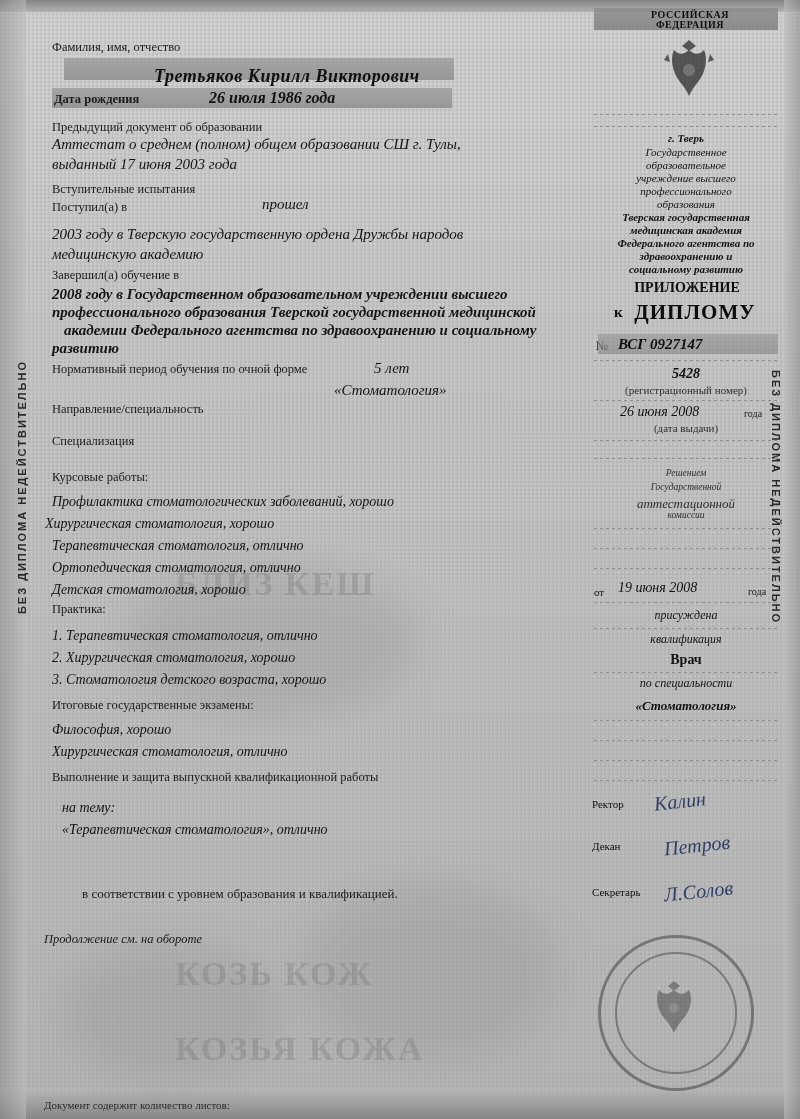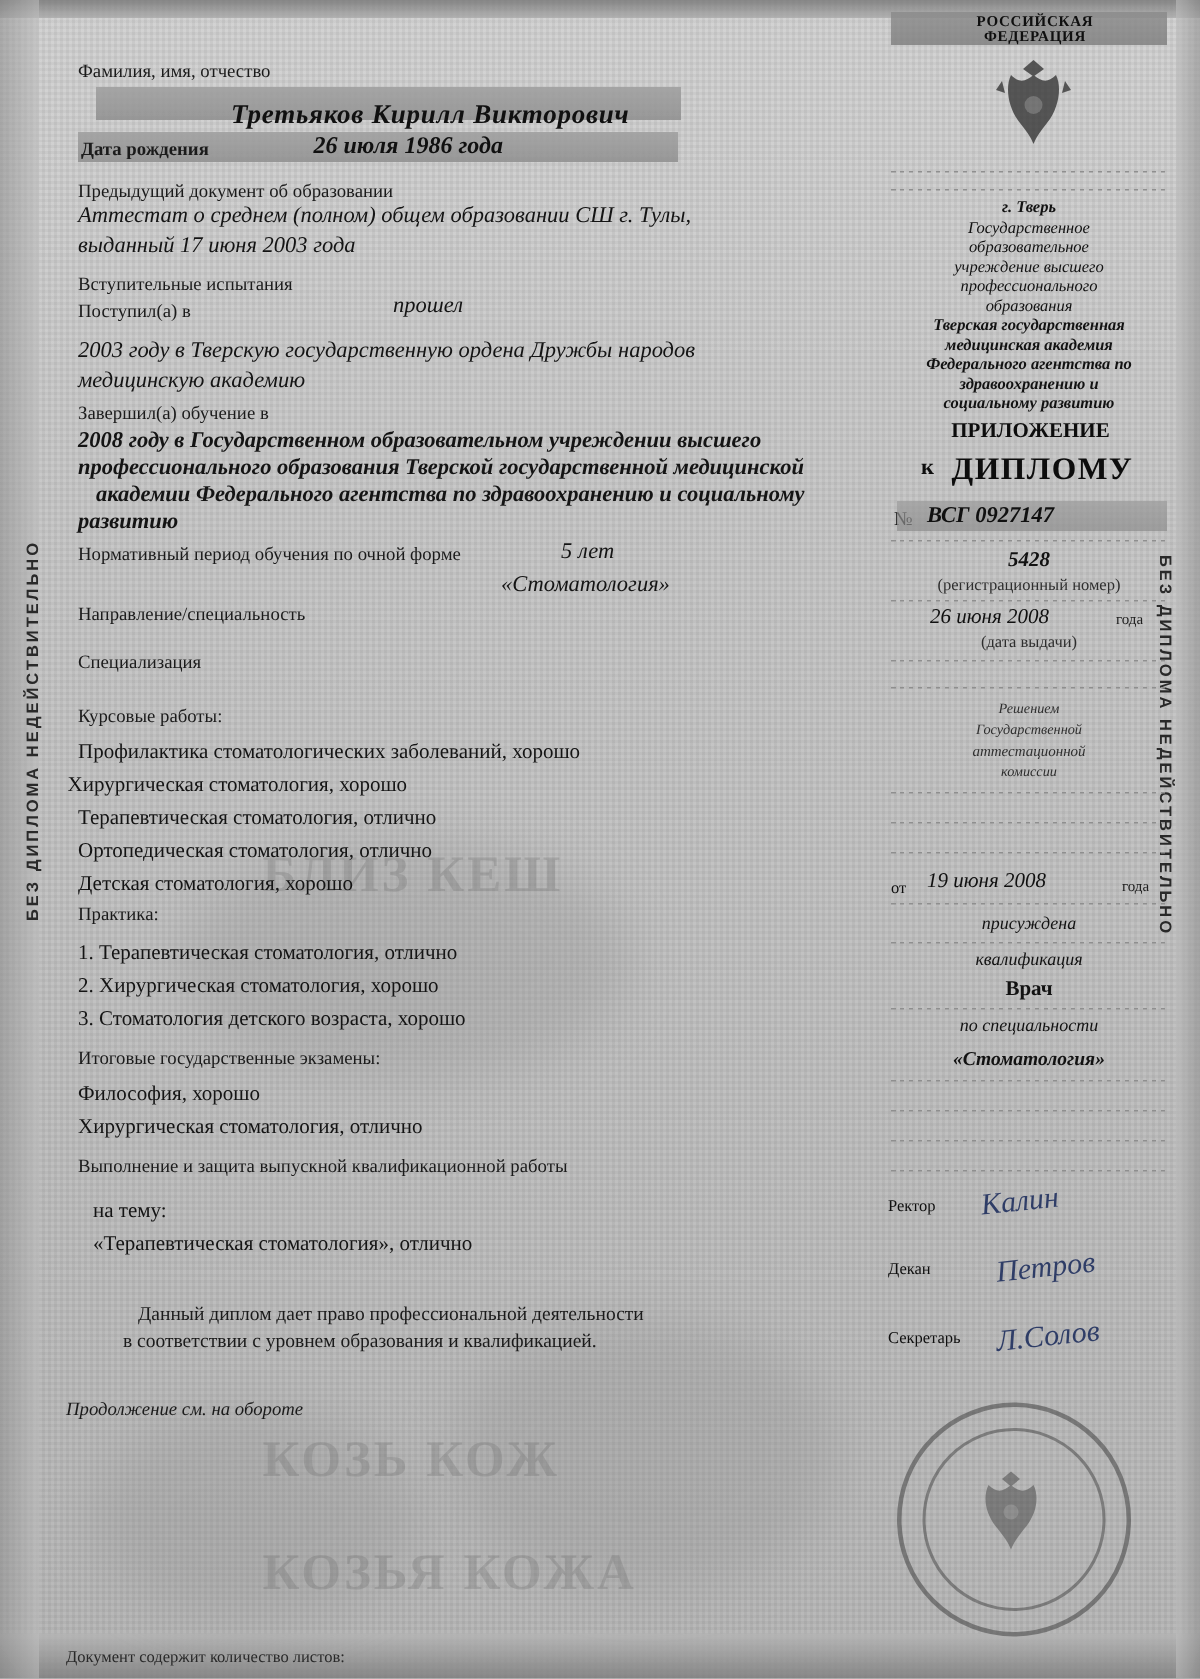--- a/index.html
+++ b/index.html
@@ -55,21 +55,21 @@
   }
   .name-big{
     font-family:"Liberation Serif", serif;
     font-weight:bold;font-style:italic;font-size:18px;color:#121212;
     letter-spacing:.5px;
   }
   .dob{
     font-family:"Liberation Serif", serif;
     font-weight:bold;font-style:italic;font-size:16px;color:#121212;
   }
-  .li{font-family:"Liberation Serif", serif;font-size:14px;color:#161616;line-height:19px;}
+  .li{font-family:"Liberation Serif", serif;font-style:italic;font-size:14px;color:#161616;line-height:19px;}
 
   
   #right{
     position:absolute;
     left:586px;top:8px;width:200px;height:1100px;
   }
   .rf-head{
     position:absolute;left:16px;top:2px;width:176px;
     text-align:center;
     font-family:"Liberation Serif", serif;
@@ -199,21 +199,20 @@
     <div class="row li" style="left:8px;top:640px;">3. Стоматология  детского возраста,  хорошо</div>
 
     <div class="row lbl" style="left:8px;top:668px;">Итоговые государственные экзамены:</div>
     <div class="row li" style="left:8px;top:690px;">Философия,  хорошо</div>
     <div class="row li" style="left:8px;top:712px;">Хирургическая стоматология,   отлично</div>
 
     <div class="row lbl" style="left:8px;top:740px;">Выполнение и защита выпускной квалификационной работы</div>
     <div class="row li" style="left:18px;top:768px;">на тему:</div>
     <div class="row li" style="left:18px;top:790px;">«Терапевтическая стоматология», отлично</div>
 
-    <div class="row lbl" style="left:48px;top:838px;font-size:13px;">Данный диплом дает право профессиональной деятельности</div>
     <div class="row lbl" style="left:38px;top:856px;font-size:13px;">в соответствии с уровнем образования и квалификацией.</div>
 
     <div class="row lbl" style="left:0;top:902px;font-style:italic;">Продолжение см. на обороте</div>
   </div>
 
   <div id="right">
 
     <div style="position:absolute;left:8px;top:0px;width:184px;height:22px;background:linear-gradient(180deg,#8a8a8a,#7c7c7c);opacity:.8;"></div>
     <div class="rf-head" style="top:1px;">РОССИЙСКАЯ</div>
     <div class="rf-head" style="top:11px;">ФЕДЕРАЦИЯ</div>
@@ -258,21 +257,21 @@
     <div class="rline" style="top:392px;"></div>
     <div style="position:absolute;left:34px;top:396px;font-family:'Liberation Serif',serif;font-style:italic;font-size:14px;color:#121212;">26 июня 2008</div>
     <div style="position:absolute;left:158px;top:400px;font-family:'Liberation Serif',serif;font-size:10px;color:#222;">года</div>
     <div class="tiny" style="top:414px;">(дата выдачи)</div>
 
     <div class="rline" style="top:432px;"></div>
     <div class="rline" style="top:450px;"></div>
 
     <div class="tiny" style="top:460px;font-style:italic;font-size:9.5px;">Решением</div>
     <div class="tiny" style="top:474px;font-style:italic;font-size:9.5px;">Государственной</div>
-    <div class="tiny" style="top:488px;font-style:italic;font-size:10px;">аттестационной</div>
+    <div class="tiny" style="top:488px;font-style:italic;font-size:13px;">аттестационной</div>
     <div class="tiny" style="top:502px;font-style:italic;font-size:9.5px;">комиссии</div>
 
     <div class="rline" style="top:520px;"></div>
     <div class="rline" style="top:540px;"></div>
     <div class="rline" style="top:560px;"></div>
 
     <div style="position:absolute;left:8px;top:578px;font-family:'Liberation Serif',serif;font-size:11px;color:#111;">от</div>
     <div style="position:absolute;left:32px;top:572px;font-family:'Liberation Serif',serif;font-style:italic;font-size:14px;color:#121212;">19 июня  2008</div>
     <div style="position:absolute;left:162px;top:578px;font-family:'Liberation Serif',serif;font-size:10px;color:#222;">года</div>
 

